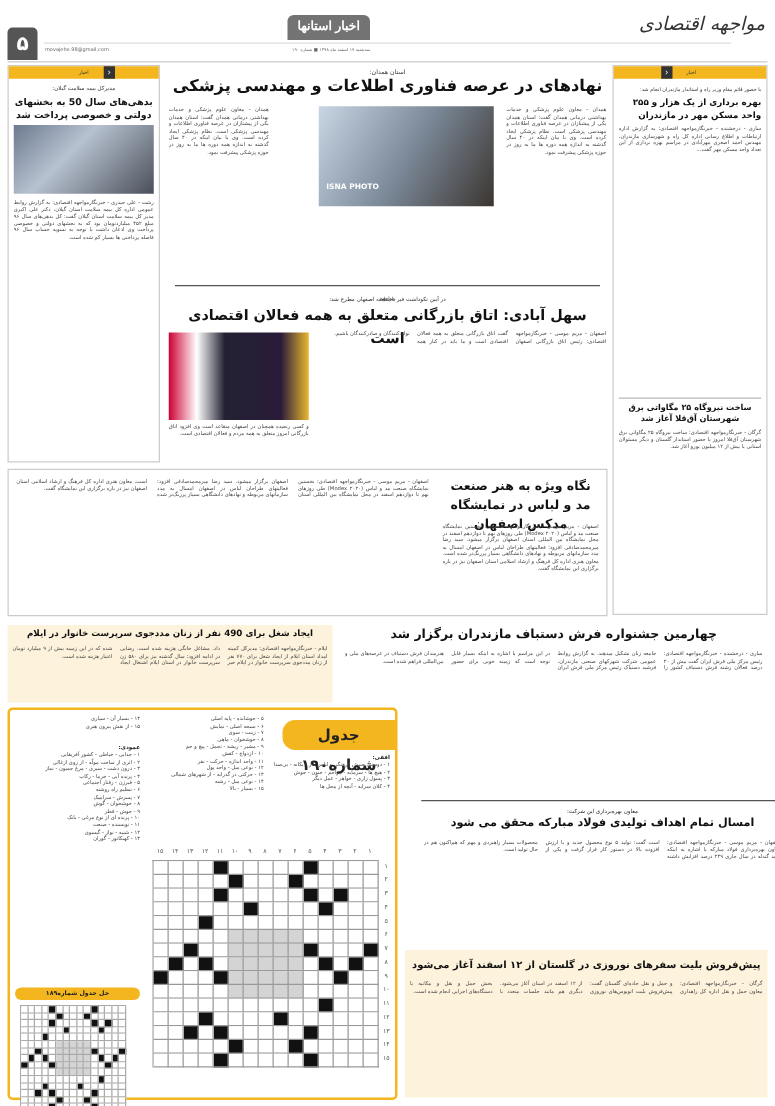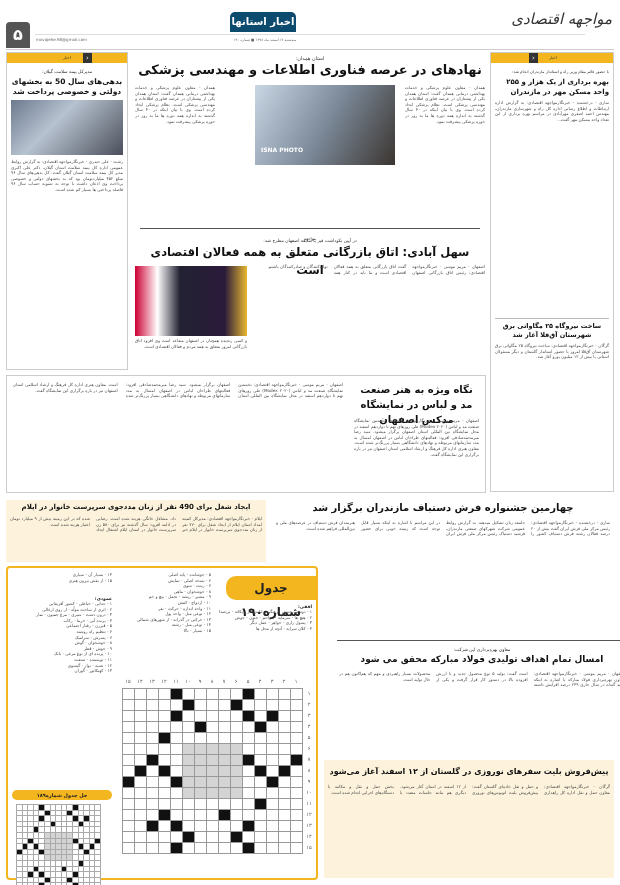--- a/index.html
+++ b/index.html
@@ -19,21 +19,21 @@
   .cw-cell.gray { background: #d4d4d4; }
   .sol-grid { display: grid; grid-template-columns: repeat(15, 5.6px); grid-template-rows: repeat(15, 5.6px); direction: rtl; border-left: 1px solid #aaa; border-top: 1px solid #aaa; }
   .sol-grid .cw-cell { border-right: 1px solid #aaa; border-bottom: 1px solid #aaa; }
 </style>
 </head>
 <body>
 
 <div class="abs" style="right:8px;top:10px;width:110px;height:28px;">
   <div style="font-family:'DejaVu Serif',serif;font-size:15px;font-style:italic;color:#333;text-align:right;">مواجهه اقتصادی</div>
 </div>
-<div class="abs" style="left:230px;top:12px;width:66px;height:20px;background:#0c4a6e;border-radius:5px 5px 0 0;color:#fff;font-size:10px;text-align:center;line-height:20px;font-weight:bold;">اخبار استانها</div>
+<div class="abs" style="left:230px;top:12px;width:66px;height:20px;background:#737373;border-radius:5px 5px 0 0;color:#fff;font-size:10px;text-align:center;line-height:20px;font-weight:bold;font-family:Liberation Serif, serif;">اخبار استانها</div>
 <div class="abs divider" style="left:35px;top:34px;width:550px;border-top:1px solid #ddd;"></div>
 <div class="abs" style="left:215px;top:38px;width:100px;font-size:3.5px;color:#666;text-align:center;">سه‌شنبه ۱۷ اسفند ماه ۱۳۹۸ ■ شماره ۱۹۰</div>
 <div class="abs" style="left:36px;top:37px;font-size:4px;color:#666;direction:ltr;">movajehe.98@gmail.com</div>
 <div class="abs" style="left:6px;top:22px;width:24px;height:26px;background:#555;color:#fff;border-radius:4px 4px 0 0;font-size:16px;text-align:center;line-height:26px;font-weight:bold;">۵</div>
 <div class="abs divider" style="left:6px;top:49px;width:608px;border-top:1px solid #ccc;"></div>
 
 <div class="abs box" style="left:6px;top:52px;width:122px;height:318px;">
   <div class="ybar" style="position:relative;">
     <span class="tag abs" style="left:76px;top:0;">‹</span>
     <span class="abs small" style="left:56px;top:2px;font-size:4px;">اخبار</span>

